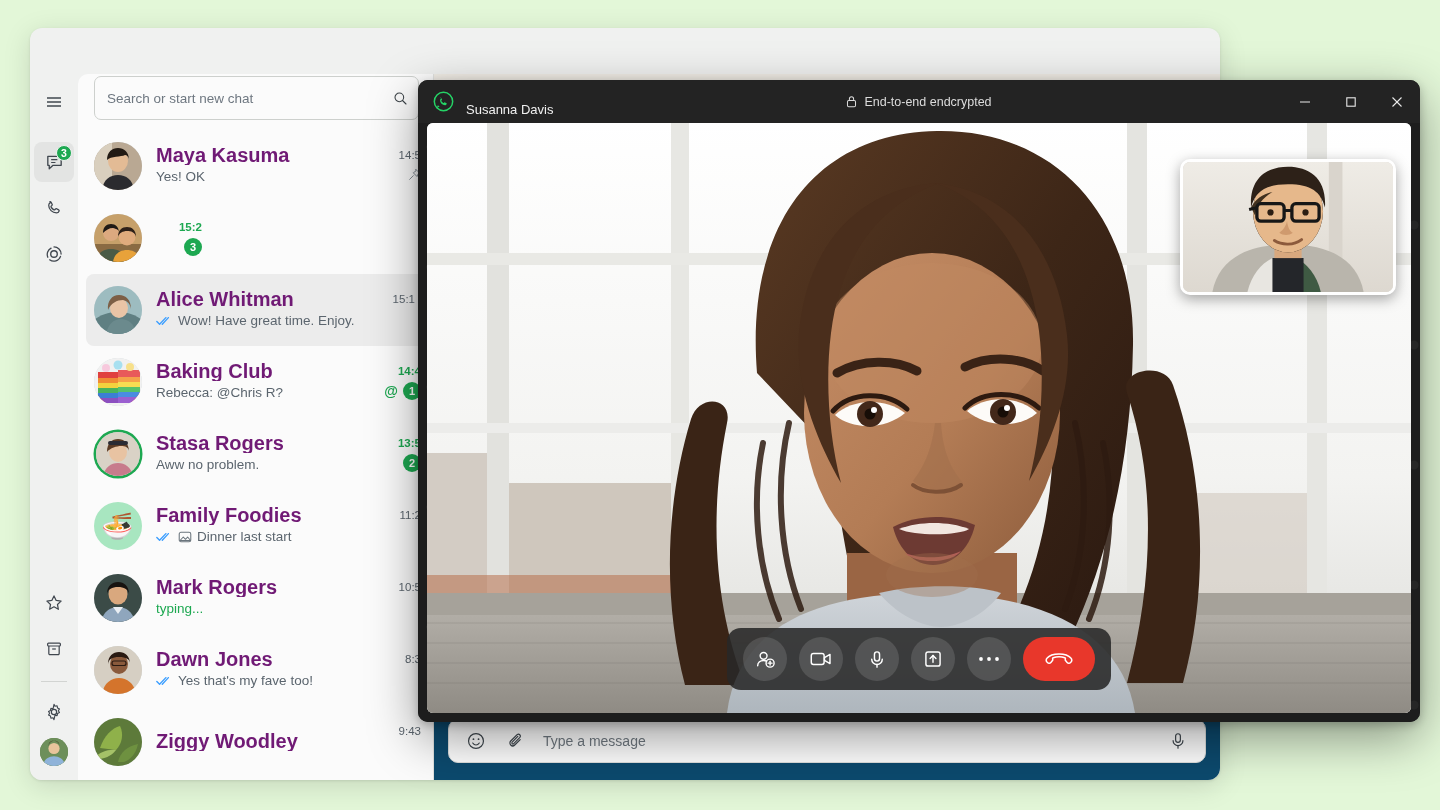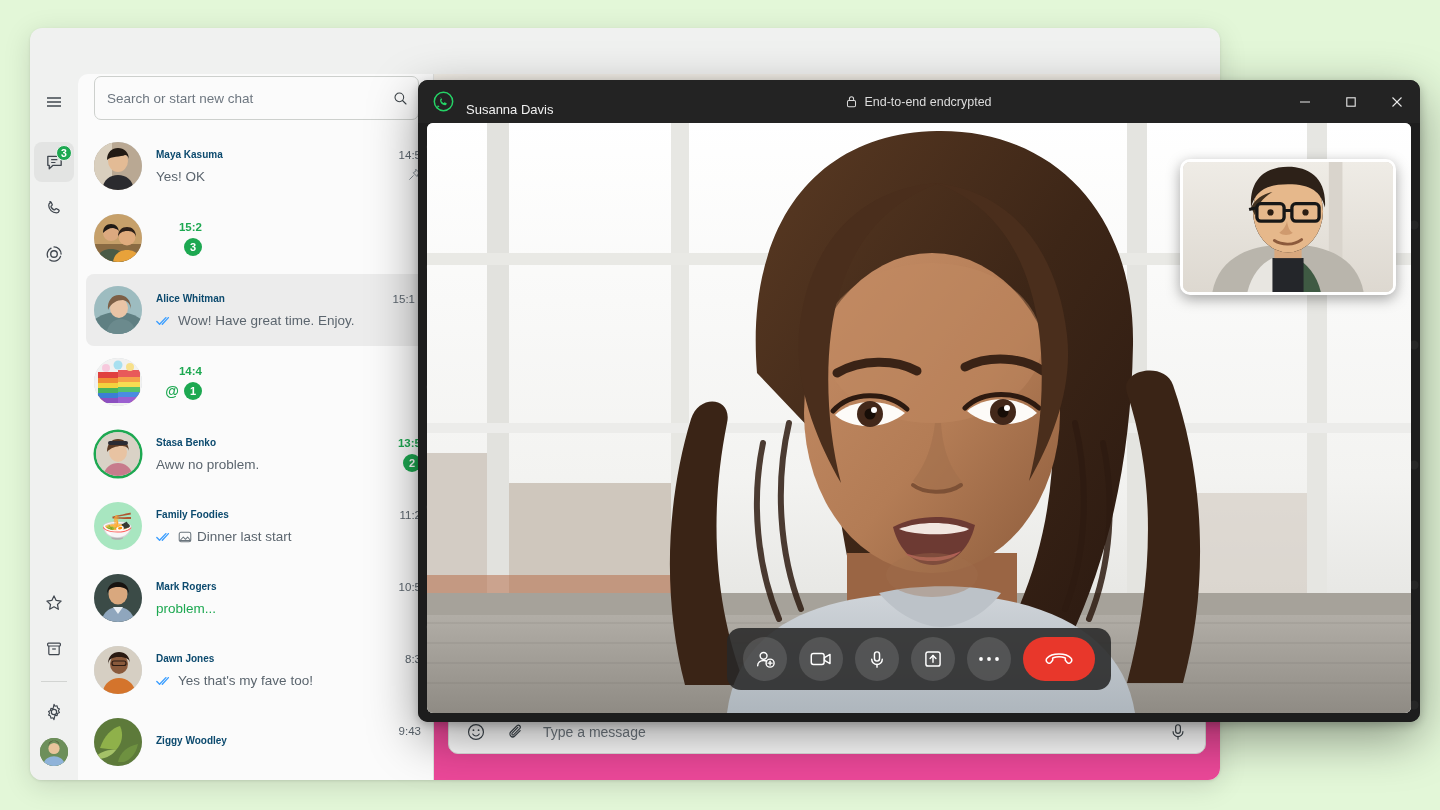--- a/index.html
+++ b/index.html
@@ -205,23 +205,23 @@
     width: 100%; height: 100%;
     display: flex; align-items: center; justify-content: center;
     font-size: 26px;
   }
   .chat-meta {
     flex: 1;
     min-width: 0;
     margin-left: 14px;
   }
   .chat-name {
-    font-size: 10px;
+    font-size: 20px;
     font-weight: bold;
-    color: #0c4a6e;
+    color: #701a75;
     white-space: nowrap;
     overflow: hidden;
     text-overflow: ellipsis;
     line-height: 20px;
   }
   .chat-preview {
     font-size: 13.5px;
     color: #5b656e;
     white-space: nowrap;
     overflow: hidden;
@@ -278,22 +278,22 @@
       radial-gradient(circle at 38% 42%, rgba(140,140,140,.18) 0 3px, transparent 4px),
       radial-gradient(circle at 62% 12%, rgba(140,140,140,.2) 0 5px, transparent 6px),
       radial-gradient(circle at 85% 55%, rgba(140,140,140,.18) 0 4px, transparent 5px),
       radial-gradient(circle at 24% 78%, rgba(140,140,140,.2) 0 4px, transparent 5px),
       radial-gradient(circle at 72% 88%, rgba(140,140,140,.18) 0 3px, transparent 4px);
     background-size: 180px 180px;
   }
   .conv-spacer { flex: 1; }
   .composer-area {
     position: relative;
-    padding: 10px 14px 26px 14px;
-    background: #ec4899;
+    padding: 10px 14px 17px 14px;
+    background: #0c4a6e;
   }
   .composer {
     height: 44px;
     background: #ffffff;
     border: 1px solid #dfe0de;
     border-radius: 10px;
     display: flex;
     align-items: center;
     padding: 0 14px;
     gap: 14px;
@@ -642,41 +642,47 @@
               <rect x="24" y="19" width="22" height="5" fill="#f5a24a"></rect>
               <rect x="24" y="24" width="22" height="5" fill="#f6dd52"></rect>
               <rect x="24" y="29" width="22" height="5" fill="#56c26a"></rect>
               <rect x="24" y="34" width="22" height="5" fill="#4a8de0"></rect>
               <rect x="24" y="39" width="22" height="6" fill="#9b5fd0"></rect>
               <circle cx="12" cy="10" r="4" fill="#f7c9dd"></circle>
               <circle cx="24" cy="7" r="4.5" fill="#a7e0f0"></circle>
               <circle cx="36" cy="9" r="4" fill="#f7e08a"></circle>
             </svg>
           </div>
+          <div class="chat-meta">
+            <div class="chat-name">Baking Club</div>
+            <div class="chat-preview">
+              <span>Rebecca: @Chris R?</span>
+            </div>
+          </div>
           <div class="chat-right">
             <div class="chat-time unread">14:4</div>
             <div class="chat-badges">
               <span class="mention-icon">@</span>
               <span class="unread-pill">1</span>
             </div>
           </div>
         </div>
 
         <div class="chat-row">
           <div class="avatar ring">
             <svg viewBox="0 0 44 44" width="44" height="44">
               <rect width="44" height="44" fill="#d9d2c6"></rect>
               <ellipse cx="22" cy="20" rx="9" ry="10" fill="#e8c3a2"></ellipse>
               <path d="M11 20c0-9 5-13 11-13s11 4 11 13c0-5-4-6-8-6s-11 2-14 6z" fill="#5c3b24"></path>
               <rect x="12" y="9" width="20" height="4" rx="2" fill="#2b2b33"></rect>
               <path d="M7 44c2-9 8-13 15-13s13 4 15 13z" fill="#c77b8c"></path>
             </svg>
           </div>
           <div class="chat-meta">
-            <div class="chat-name">Stasa Benko</div>
+            <div class="chat-name">Stasa Rogers</div>
             <div class="chat-preview">
               <span>Aww no problem.</span>
             </div>
           </div>
           <div class="chat-right">
             <div class="chat-time unread">13:5</div>
             <div class="chat-badges">
               <span class="unread-pill">2</span>
             </div>
           </div>
@@ -716,21 +722,21 @@
               <rect width="48" height="48" fill="#3b4b47"></rect>
               <ellipse cx="24" cy="20" rx="9.5" ry="10.5" fill="#d9a87e"></ellipse>
               <path d="M13 20c0-8 5-12 11-12s11 4 11 12c-1-5-5-7-11-7s-10 2-11 7z" fill="#171310"></path>
               <path d="M7 48c2-10 9-15 17-15s15 5 17 15z" fill="#8fa6bd"></path>
               <path d="M19 33l5 7 5-7z" fill="#e9eef3"></path>
             </svg>
           </div>
           <div class="chat-meta">
             <div class="chat-name">Mark Rogers</div>
             <div class="chat-preview typing">
-              <span>problem...</span>
+              <span>typing...</span>
             </div>
           </div>
           <div class="chat-right">
             <div class="chat-time">10:5</div>
             <div class="chat-badges"></div>
           </div>
         </div>
 
         <div class="chat-row">
           <div class="avatar">

